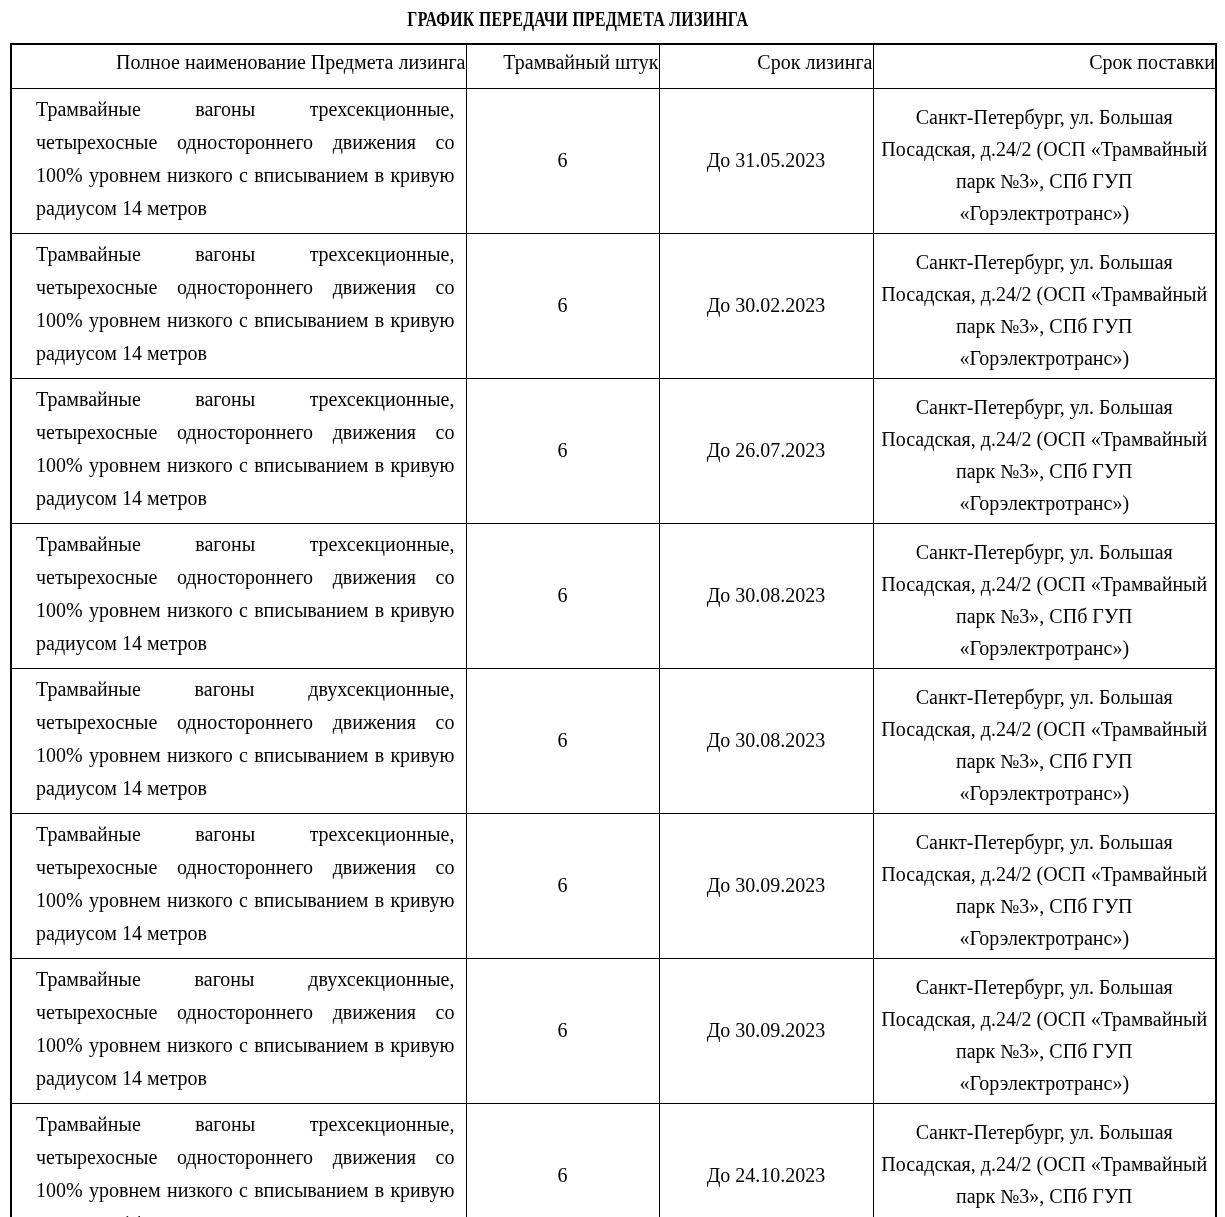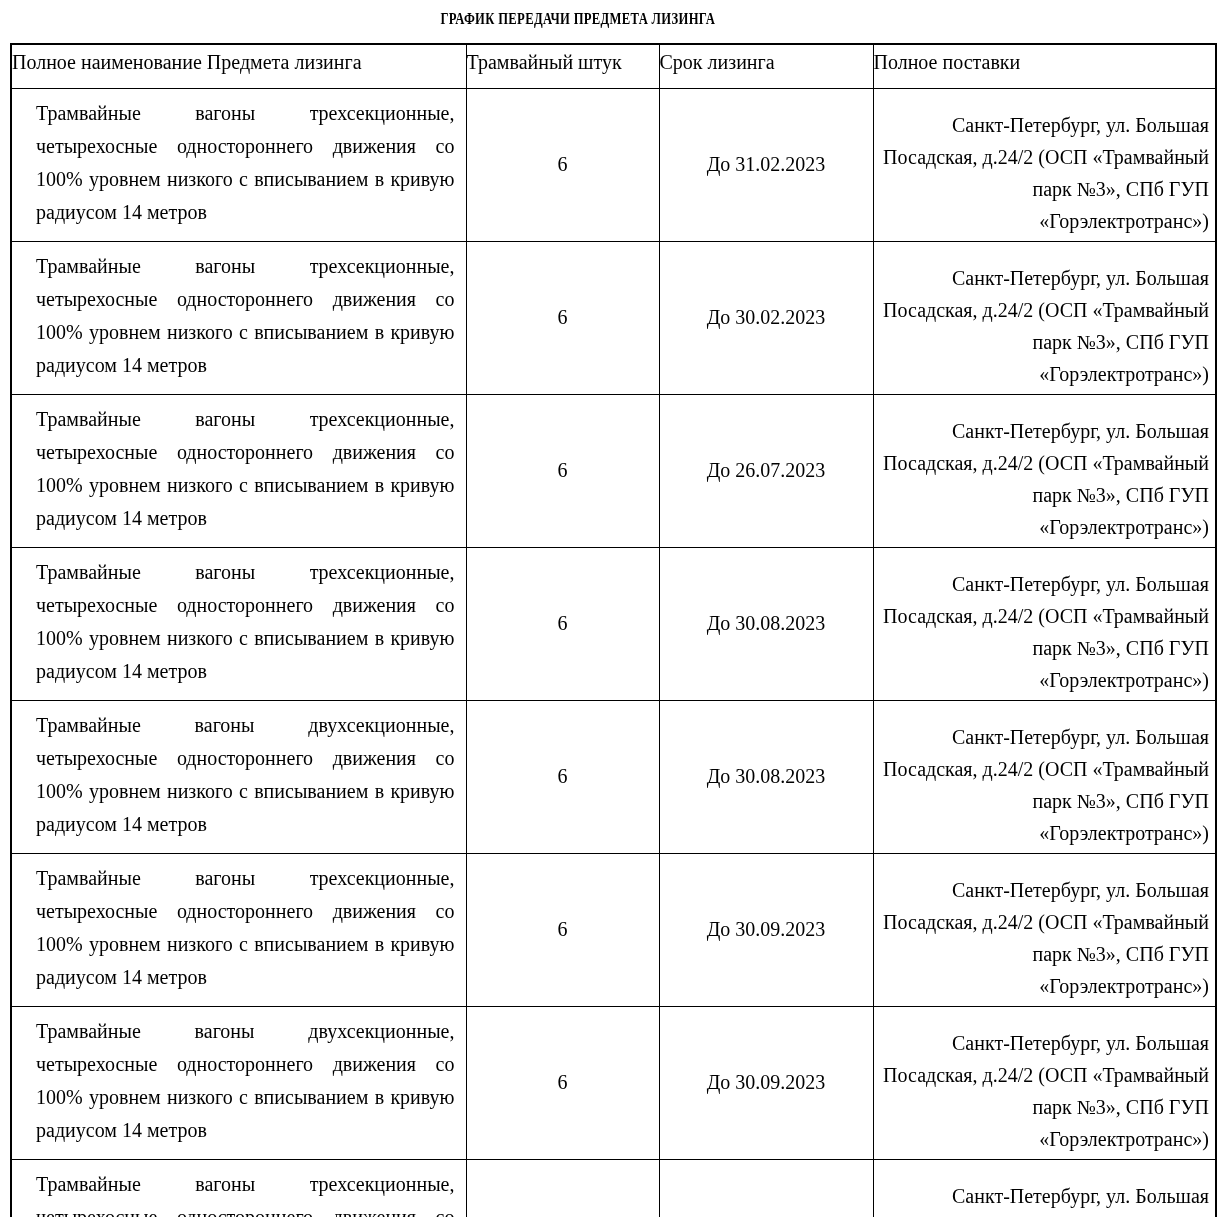--- a/index.html
+++ b/index.html
@@ -13,21 +13,21 @@
   }
   .doc {
     width: 1225px;
     box-sizing: border-box;
   }
   .doc-title {
     text-align: center;
     padding-top: 7px;
     margin: 0 70px 12px 0;
     font-weight: bold;
-    font-size: 16px;
+    font-size: 20px;
     line-height: 24px;
     white-space: nowrap;
   }
   .doc-title .condensed {
     display: inline-block;
     transform: scaleX(0.79);
     transform-origin: center;
     letter-spacing: 0.4px;
   }
   table.schedule {
@@ -43,45 +43,45 @@
   col.c3 { width: 214px; }
   col.c4 { width: 343px; }
   th, td {
     border: 1.5px solid #000000;
     padding: 0;
     overflow: hidden;
   }
   thead tr { height: 44px; }
   th {
     font-weight: normal;
-    text-align: left;
+    text-align: right;
     vertical-align: top;
     padding-top: 6px;
   }
   tbody tr.data-row { height: 117px; }
   td.c-name {
     text-align: justify;
     vertical-align: middle;
     padding: 2px 11px 6px 24px;
     line-height: 33px;
   }
   td.c-qty {
     text-align: center;
     vertical-align: middle;
   }
   td.c-date {
     text-align: center;
     vertical-align: middle;
   }
   td.c-place {
-    text-align: right;
+    text-align: center;
     vertical-align: middle;
     line-height: 32px;
     white-space: pre-line;
-    padding: 20px 6px 4px 6px;
+    padding: 12px 6px 4px 6px;
     margin-left: 15px;
   }
 </style>
 </head>
 <body>
 
 <div class="doc">
 
   <div class="doc-title">
     <span class="condensed">ГРАФИК ПЕРЕДАЧИ ПРЕДМЕТА ЛИЗИНГА</span>
@@ -92,28 +92,28 @@
       <col class="c1">
         <col class="c2">
         <col class="c3">
         <col class="c4">
     </colgroup>
     <thead>
       <tr>
         <th>Полное наименование Предмета лизинга</th>
         <th>Трамвайный штук</th>
         <th>Срок лизинга</th>
-        <th>Полное поставки</th>
+        <th>Срок поставки</th>
       </tr>
     </thead>
     <tbody>
       <tr class="data-row">
         <td class="c-name">Трамвайные вагоны трехсекционные, четырехосные одностороннего движения со 100% уровнем низкого с вписыванием в кривую радиусом 14 метров</td>
         <td class="c-qty">6</td>
-        <td class="c-date">До 31.02.2023</td>
+        <td class="c-date">До 31.05.2023</td>
         <td class="c-place">Санкт-Петербург, ул. Большая
 Посадская, д.24/2 (ОСП «Трамвайный
 парк №3», СПб ГУП
 «Горэлектротранс»)</td>
       </tr>
       <tr class="data-row">
         <td class="c-name">Трамвайные вагоны трехсекционные, четырехосные одностороннего движения со 100% уровнем низкого с вписыванием в кривую радиусом 14 метров</td>
         <td class="c-qty">6</td>
         <td class="c-date">До 30.02.2023</td>
         <td class="c-place">Санкт-Петербург, ул. Большая

